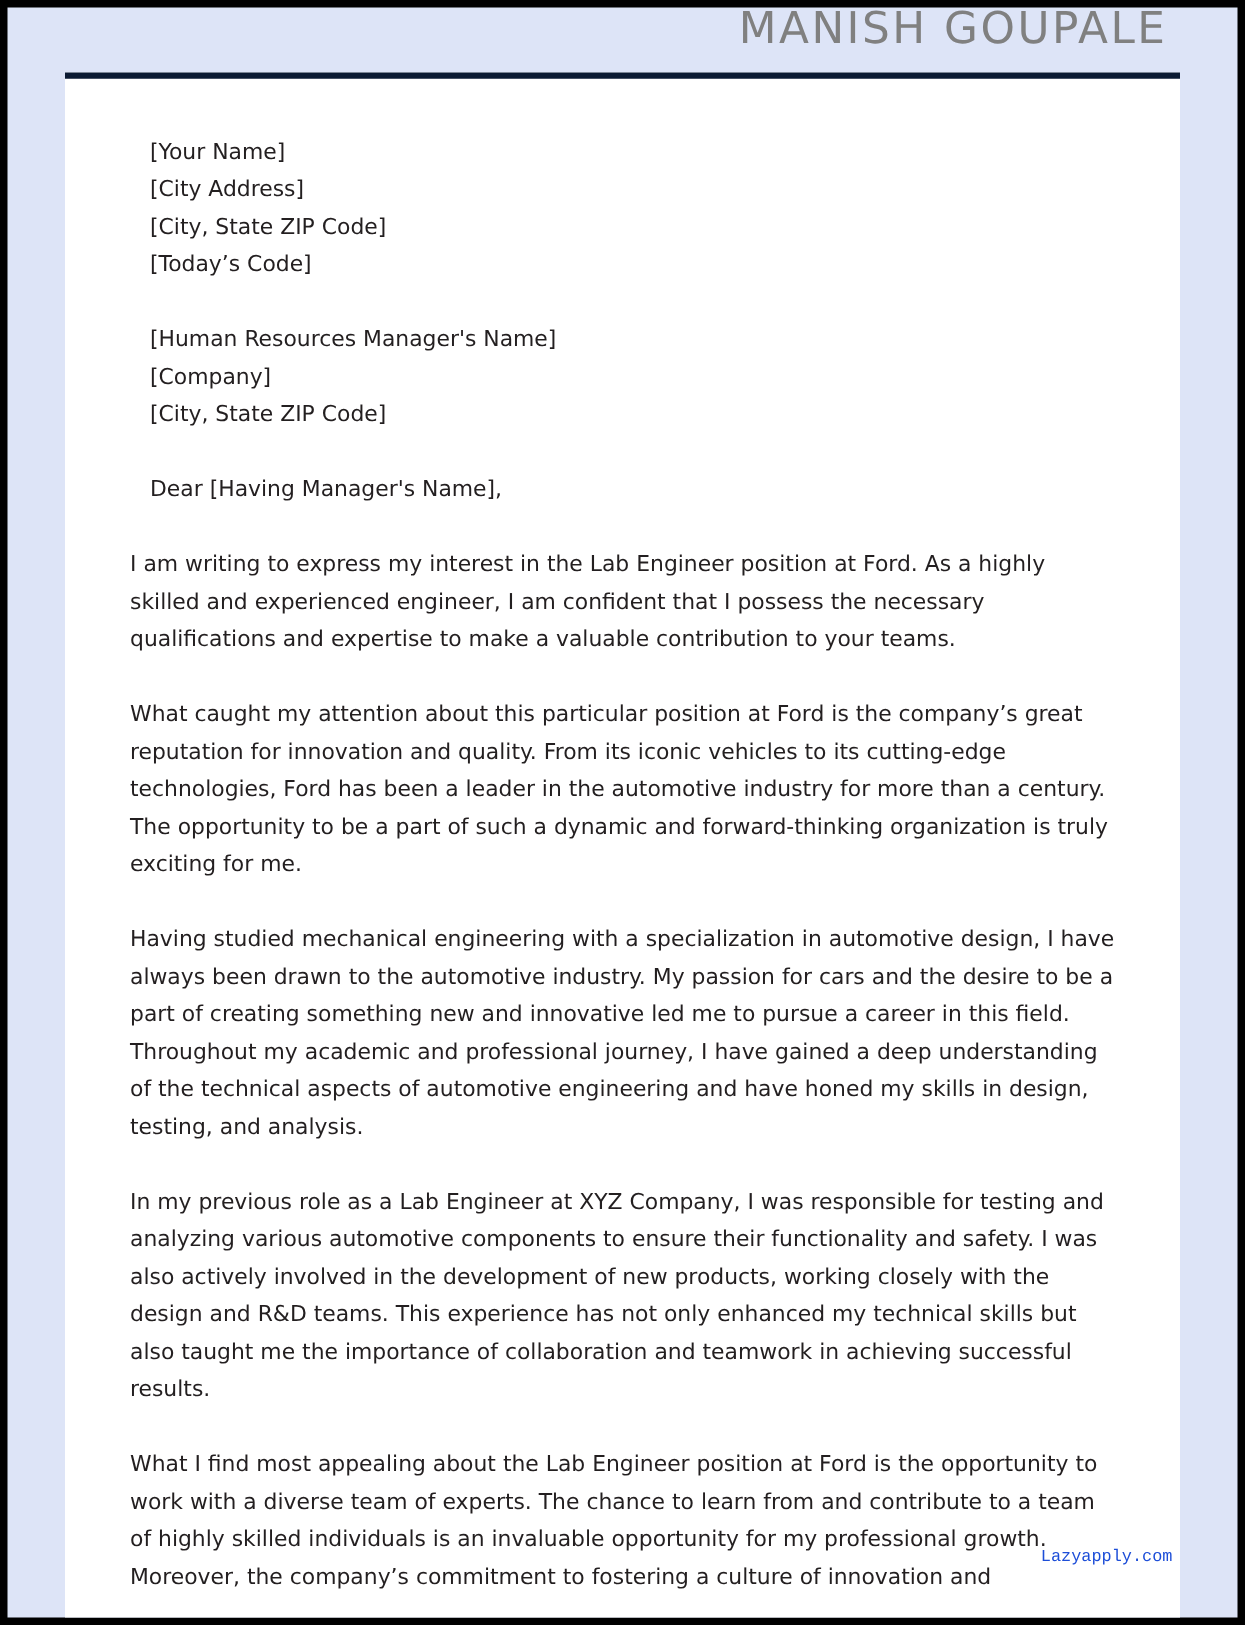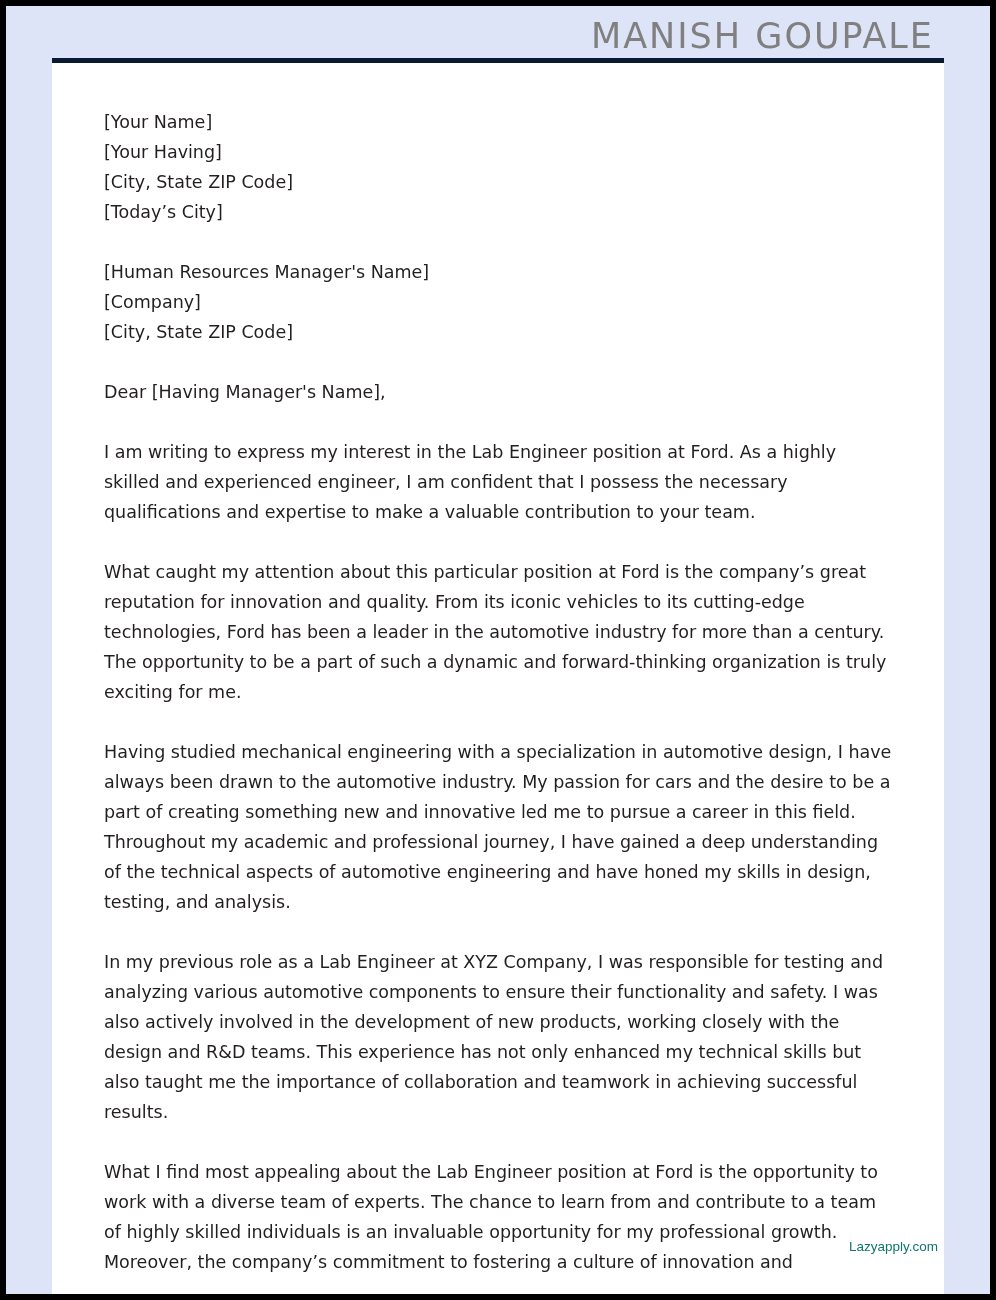--- a/index.html
+++ b/index.html
@@ -22,21 +22,21 @@
     box-sizing: border-box;
     overflow: hidden;
   }
   .header {
     position: absolute;
     top: 0;
     left: 0;
     right: 0;
     height: 52px;
     display: flex;
-    align-items: flex-end;
+    align-items: flex-start;
     justify-content: flex-end;
     padding-right: 56px;
     box-sizing: border-box;
   }
   .header-name {
     font-family: "DejaVu Sans", sans-serif;
     font-size: 35px;
     letter-spacing: 2px;
     color: #808080;
     font-weight: 400;
@@ -55,73 +55,74 @@
     overflow: hidden;
   }
   .letter-inner {
     padding: 44px 52px 20px 52px;
   }
   .line {
     font-size: 17.5px;
     line-height: 30px;
     color: #231f20;
     white-space: pre-wrap;
+    margin-left: 16px;
   }
   .para {
     font-size: 17.5px;
     line-height: 30px;
     color: #231f20;
     margin: 0;
   }
   .spacer {
     height: 30px;
   }
   .watermark {
     position: absolute;
     right: 52px;
     bottom: 40px;
     font-size: 13.5px;
-    color: #0f766e;
-    font-family: Liberation Sans, sans-serif;
+    color: #1d4ed8;
+    font-family: Liberation Mono, monospace;
   }
 </style>
 </head>
 <body>
 
 <div class="page">
 
   <div class="header">
     <div class="header-name">MANISH GOUPALE</div>
   </div>
 
   <div class="letter">
     <div class="letter-inner">
 
       <div>
         <div class="line">[Your Name]</div>
-        <div class="line">[Your Having]</div>
+        <div class="line">[City Address]</div>
         <div class="line">[City, State ZIP Code]</div>
-        <div class="line">[Today’s City]</div>
+        <div class="line">[Today’s Code]</div>
       </div>
 
       <div class="spacer"></div>
 
       <div>
         <div class="line">[Human Resources Manager's Name]</div>
         <div class="line">[Company]</div>
         <div class="line">[City, State ZIP Code]</div>
       </div>
 
       <div class="spacer"></div>
 
       <div class="line">Dear [Having Manager's Name],</div>
 
       <div class="spacer"></div>
 
-      <p class="para">I am writing to express my interest in the Lab Engineer position at Ford. As a highly skilled and experienced engineer, I am confident that I possess the necessary qualifications and expertise to make a valuable contribution to your team.</p>
+      <p class="para">I am writing to express my interest in the Lab Engineer position at Ford. As a highly skilled and experienced engineer, I am confident that I possess the necessary qualifications and expertise to make a valuable contribution to your teams.</p>
 
       <div class="spacer"></div>
 
       <p class="para">What caught my attention about this particular position at Ford is the company’s great reputation for innovation and quality. From its iconic vehicles to its cutting-edge technologies, Ford has been a leader in the automotive industry for more than a century. The opportunity to be a part of such a dynamic and forward-thinking organization is truly exciting for me.</p>
 
       <div class="spacer"></div>
 
       <p class="para">Having studied mechanical engineering with a specialization in automotive design, I have always been drawn to the automotive industry. My passion for cars and the desire to be a part of creating something new and innovative led me to pursue a career in this field. Throughout my academic and professional journey, I have gained a deep understanding of the technical aspects of automotive engineering and have honed my skills in design, testing, and analysis.</p>
 
       <div class="spacer"></div>

